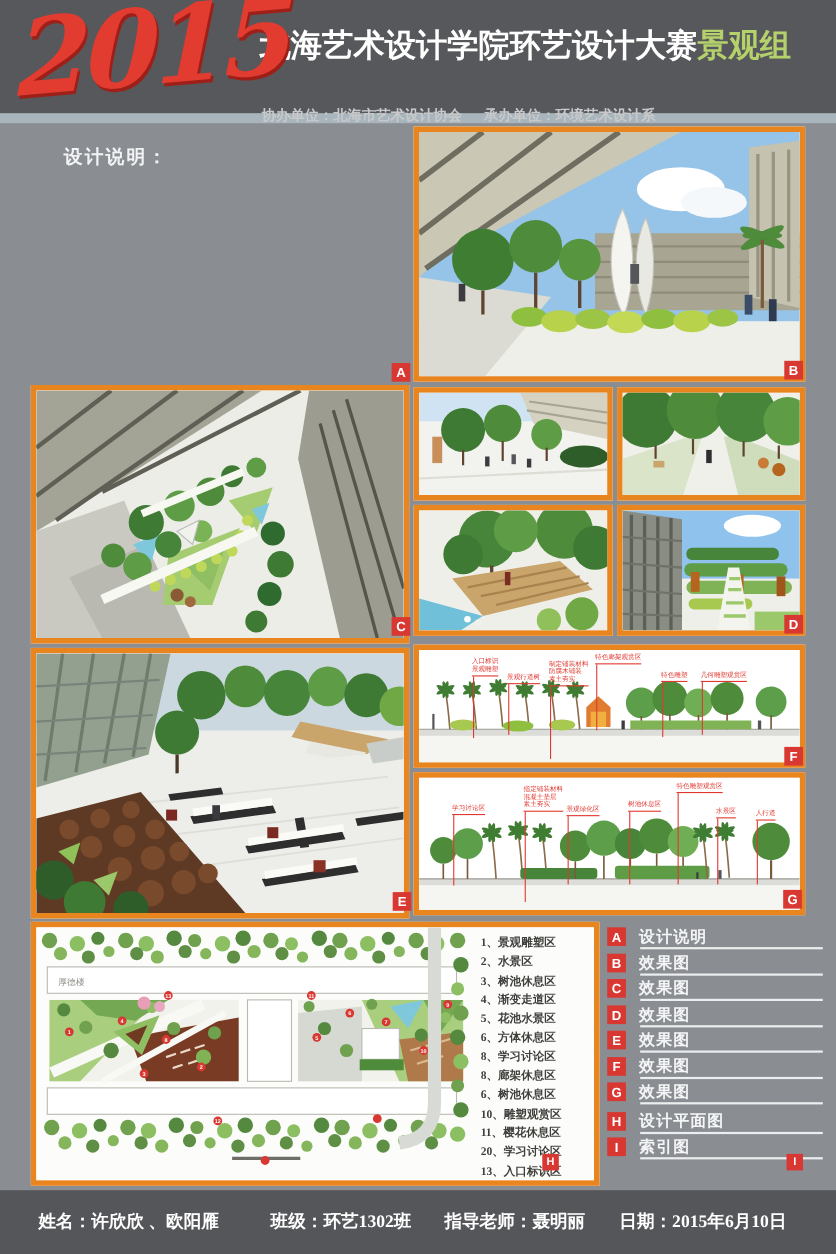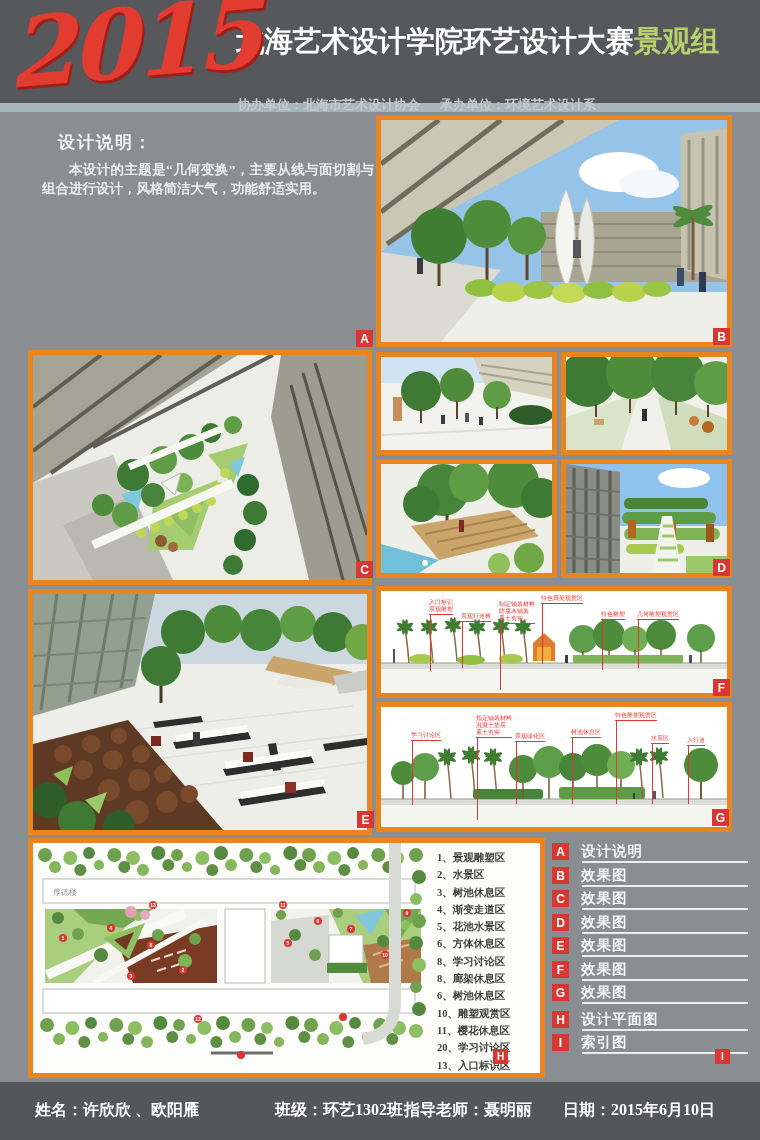--- a/index.html
+++ b/index.html
@@ -60,21 +60,20 @@
   <div class="header"></div>
   <div class="divider"></div>
   <div class="year">2015</div>
   <div class="title"><span>北海艺术设计学院环艺设计大赛</span><span class="hl">景观组</span></div>
   <div class="orgline" style="top:96px;text-decoration:underline;">
     <span class="sp">协办单位：</span><span class="sp">北海市艺术设计协会</span><span class="sp" style="width:20px;"></span><span class="sp">承办单位：</span><span class="sp">环境艺术设计系</span>
   </div>
 
   <div class="desc-head">设计说明：</div>
   <div class="desc-body">
-    <p>本设计的主题是“几何变换”，主要从线与面切割与组合进行设计，风格简洁大气，功能舒适实用。</p>
   </div>
 
   <div class="frame" style="left:376px;top:115px;width:356px;height:232px;">
     <svg viewBox="0 0 346 222" width="346" height="222">
       <rect width="346" height="222" fill="#96C3E8"></rect>
       <ellipse cx="238" cy="52" rx="40" ry="20" fill="#FFFFFF"></ellipse>
       <ellipse cx="268" cy="64" rx="30" ry="14" fill="#F4F8FB"></ellipse>
       <rect x="160" y="92" width="186" height="70" fill="#A8A593"></rect>
       <path d="M160,104 H346 M160,118 H346 M160,132 H346 M160,146 H346" stroke="#8F8C7C" stroke-width="2"></path>
       <polygon points="300,14 346,8 346,160 300,150" fill="#C6C2B0"></polygon>
@@ -653,18 +652,18 @@
     <div class="legend-underline" style="top:191px;"></div>
     <div class="legend-row" style="top:195px;">
         <div class="legend-key">I</div>
         <div class="legend-label">索引图</div>
       </div>
     <div class="legend-underline" style="top:214px;"></div>
   </div>
 
   <div class="footer">
     <div class="foot-item" style="left:35px;"><span>姓名：</span><span>许欣欣 、欧阳雁</span></div>
-    <div class="foot-item" style="left:246px;margin-left:29px;"><span>班级：</span><span>环艺1302班</span></div>
+    <div class="foot-item" style="left:246px;"><span>班级：</span><span>环艺1302班</span></div>
     <div class="foot-item" style="left:404px;"><span>指导老师：</span><span>聂明丽</span></div>
     <div class="foot-item" style="left:563px;"><span>日期：</span><span>2015年6月10日</span></div>
   </div>
 
 </div>
 
 </body></html>

